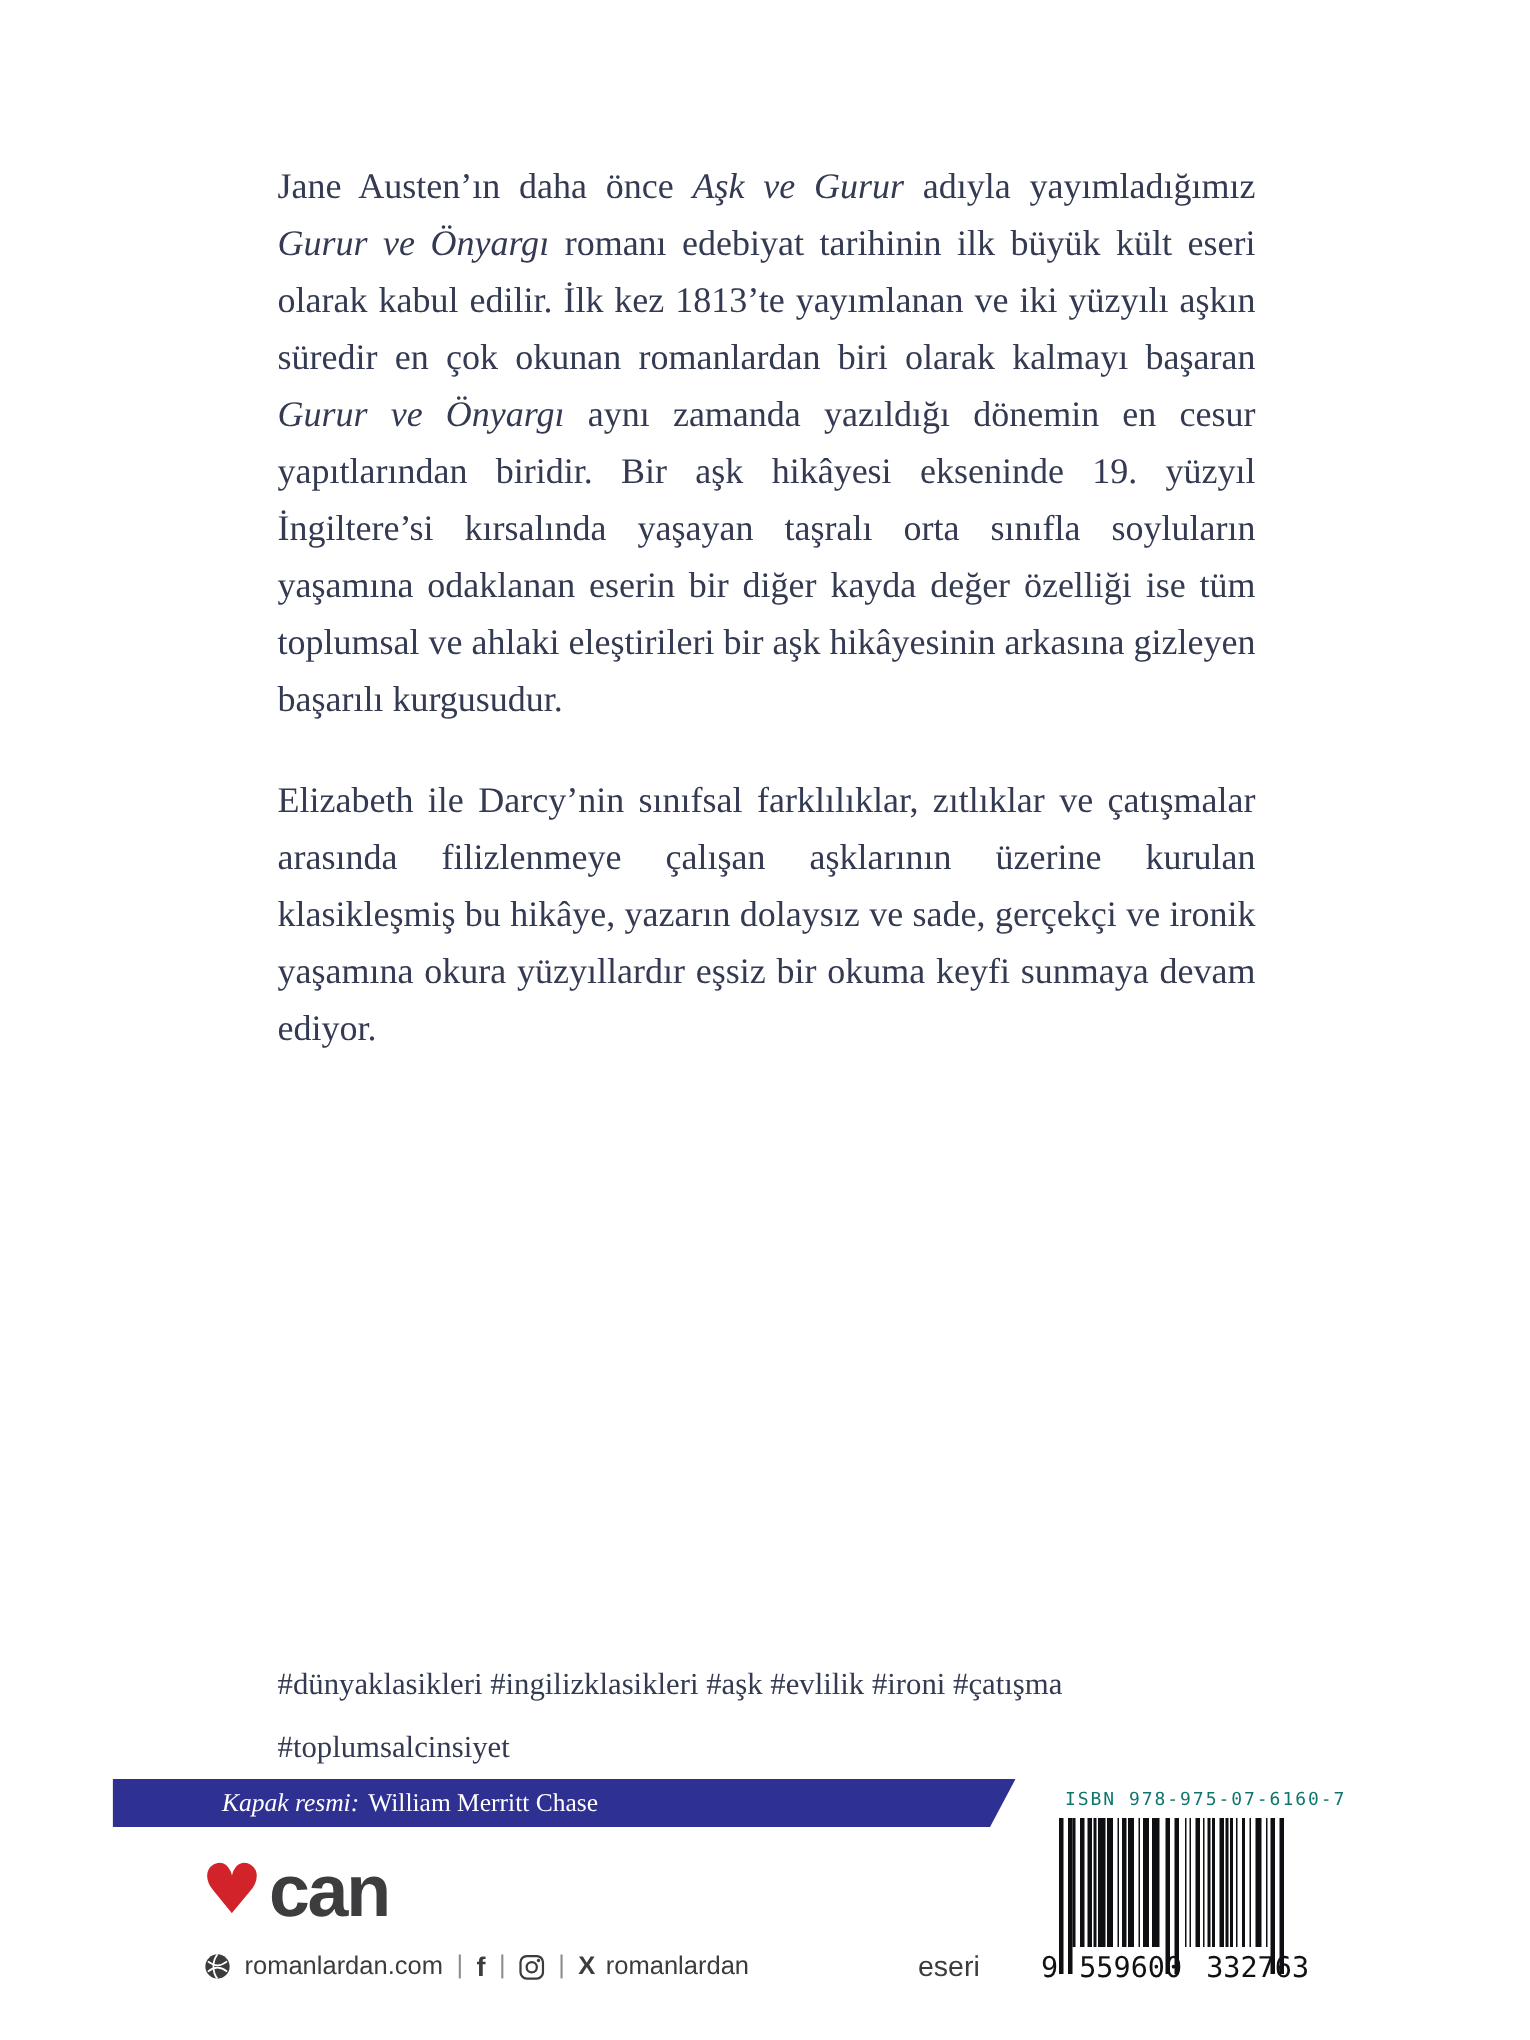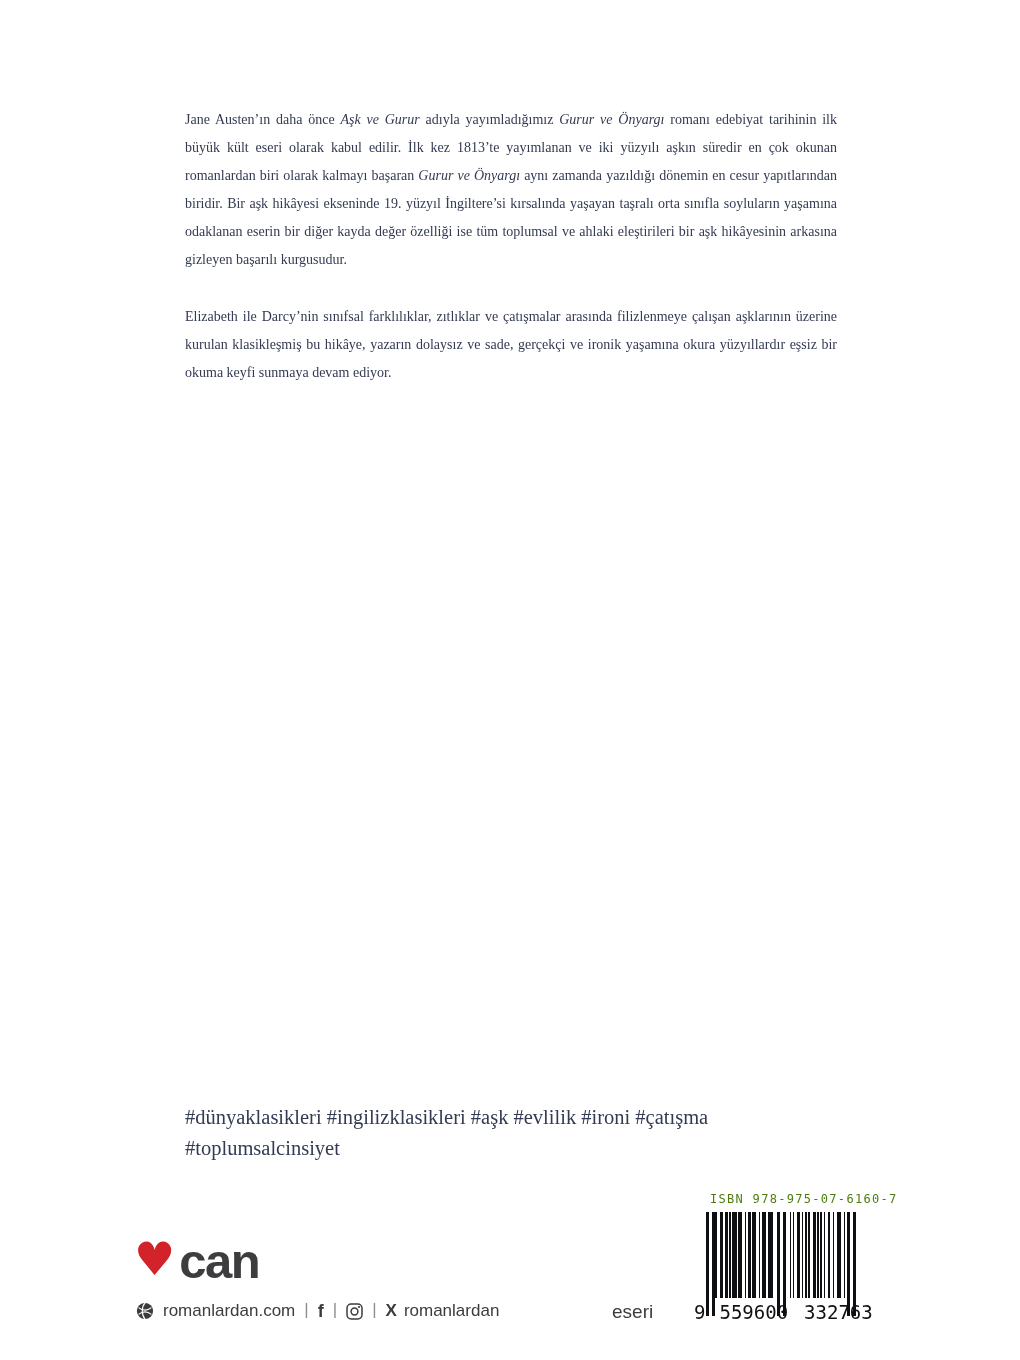--- a/index.html
+++ b/index.html
@@ -7,28 +7,28 @@
     position:relative;
     width:1020px;height:1360px;
     background:#fff;
     font-family:"Liberation Serif",serif;
     color:var(--text,#333a52);
     overflow:hidden;
   }
   
   .copy{
     position:absolute;left:185px;top:106px;width:652px;
-    font-size:14px;line-height:28px;text-align:justify;
+    font-size:24px;line-height:38px;text-align:justify;
   }
   .copy p{margin:0 0 29px 0;}
   .copy .it{font-style:italic;}
   
   .hashtags{
     position:absolute;left:185px;top:1102px;width:652px;
-    font-size:20.5px;line-height:31px;text-align:left;
+    font-size:20.5px;line-height:42px;text-align:left;
   }
   
   .band{
     position:absolute;left:75px;top:1186px;width:602px;height:32px;
     background:var(--band,#2e3092);
     clip-path:polygon(0 0,100% 0,calc(100% - 17px) 100%,0 100%);
     color:#fff;font-size:17px;line-height:32px;white-space:nowrap;
   }
   .band .lbl{font-style:italic;margin-left:73px;}
   .band .val{margin-left:6px;}
@@ -56,21 +56,21 @@
   .social .x{font-weight:700;font-size:17px;margin-right:-2px;}
   .social svg{display:block;}
   .category{
     position:absolute;left:612px;top:1301px;
     font-family:"Liberation Sans",sans-serif;font-size:19px;color:#3c3c3e;
   }
   
   .isbn-label{
     position:absolute;left:710px;top:1192px;
     font-family:"DejaVu Sans Mono",monospace;
-    font-size:12px;letter-spacing:1.3px;color:#4d7c0f;white-space:nowrap;
+    font-size:12px;letter-spacing:1.3px;color:#0f766e;white-space:nowrap;
   }
   .barcode{
     position:absolute;left:706px;top:1212px;height:108px;
     display:flex;align-items:flex-start;
   }
   .barcode .bar{display:block;height:86px;background:#0e0f12;}
   .barcode .gap{display:block;height:86px;background:transparent;}
   .barcode .tall{height:104px;}
   .bc-num{
     position:absolute;left:694px;top:1301px;width:220px;
@@ -86,20 +86,23 @@
 
 <div class="page">
 
   <div class="copy">
     <p><span>Jane Austen’ın daha önce </span><span class="it">Aşk ve Gurur</span><span> adıyla yayımladığımız </span><span class="it">Gurur ve Önyargı</span><span> romanı edebiyat tarihinin ilk büyük kült eseri olarak kabul edilir. İlk kez 1813’te yayımlanan ve iki yüzyılı aşkın süredir en çok okunan romanlardan biri olarak kalmayı başaran </span><span class="it">Gurur ve Önyargı</span><span> aynı zamanda yazıldığı dönemin en cesur yapıtlarından biridir. Bir aşk hikâyesi ekseninde 19. yüzyıl İngiltere’si kırsalında yaşayan taşralı orta sınıfla soyluların yaşamına odaklanan eserin bir diğer kayda değer özelliği ise tüm toplumsal ve ahlaki eleştirileri bir aşk hikâyesinin arkasına gizleyen başarılı kurgusudur.</span></p>
     <p><span>Elizabeth ile Darcy’nin sınıfsal farklılıklar, zıtlıklar ve çatışmalar arasında filizlenmeye çalışan aşklarının üzerine kurulan klasikleşmiş bu hikâye, yazarın dolaysız ve sade, gerçekçi ve ironik yaşamına okura yüzyıllardır eşsiz bir okuma keyfi sunmaya devam ediyor.</span></p>
   </div>
 
   <div class="hashtags">#dünyaklasikleri #ingilizklasikleri #aşk #evlilik #ironi #çatışma #toplumsalcinsiyet</div>
 
+  <div class="band">
+    <span class="lbl">Kapak resmi:</span><span class="val">William Merritt Chase</span>
+  </div>
 
   <div class="logo">
     <span class="heart">♥</span>
     <span class="word">can</span>
   </div>
 
   <div class="social">
     <span>
       <svg width="18" height="18" viewBox="0 0 18 18">
         <circle cx="9" cy="9" r="8.1" fill="#3c3c3e"></circle>

